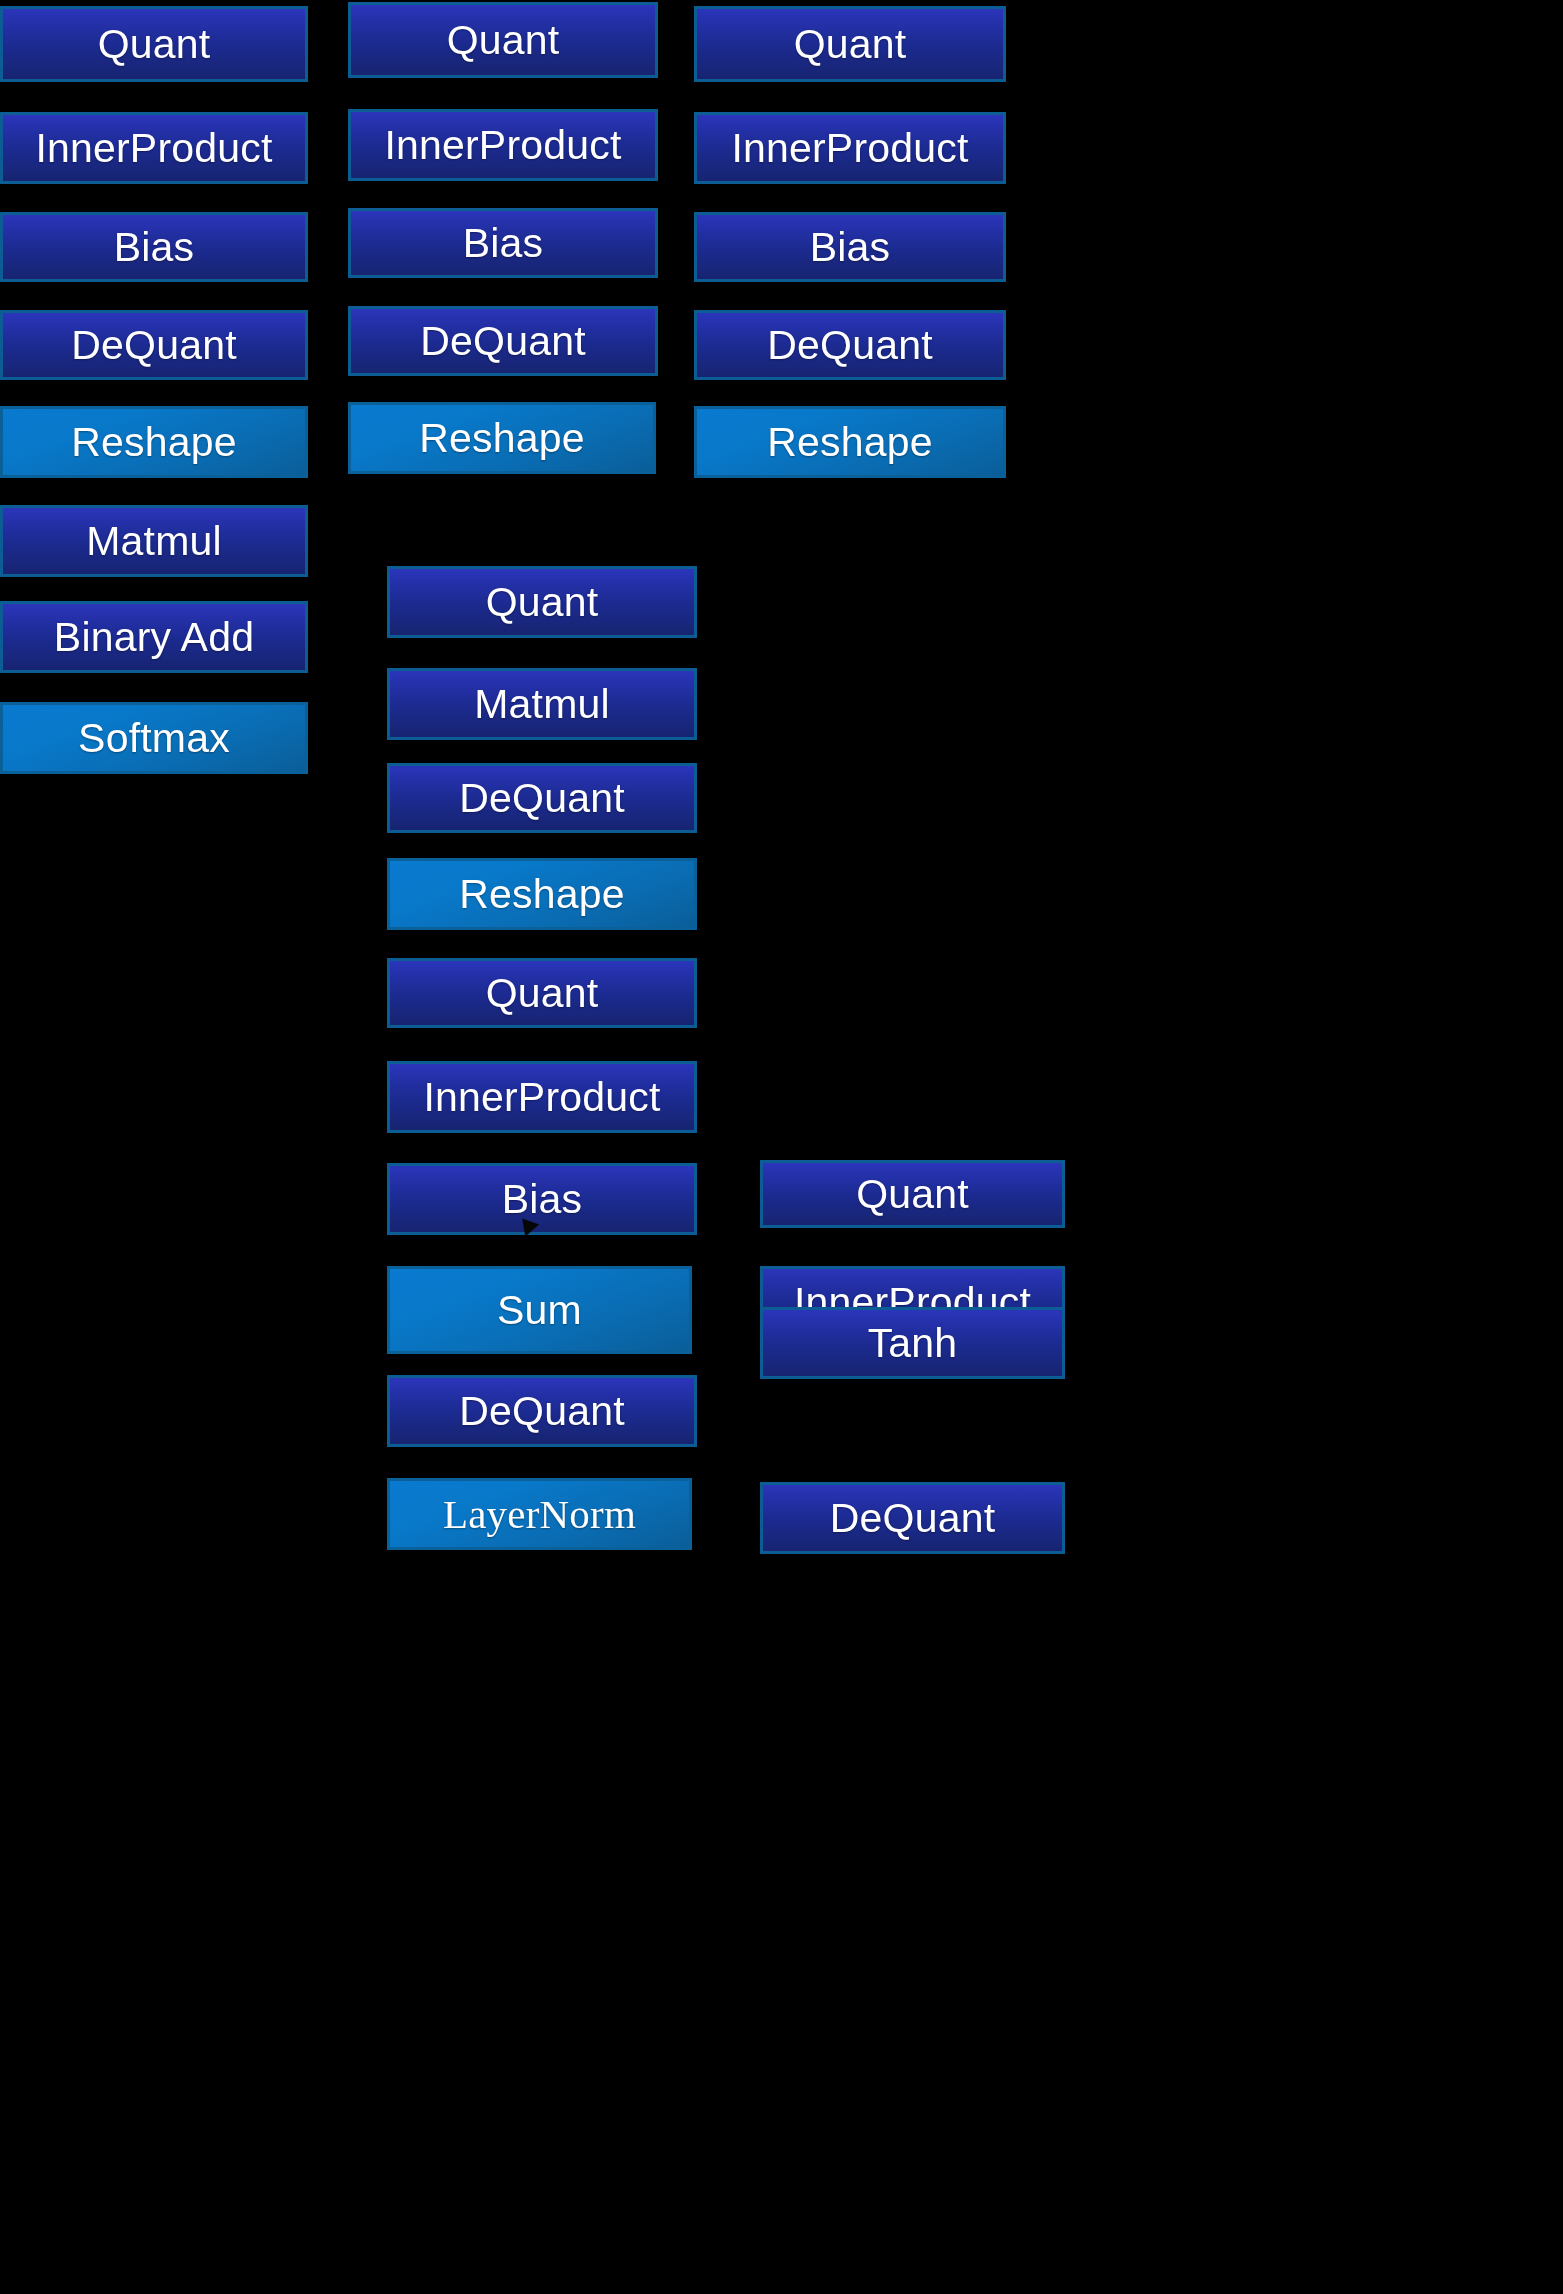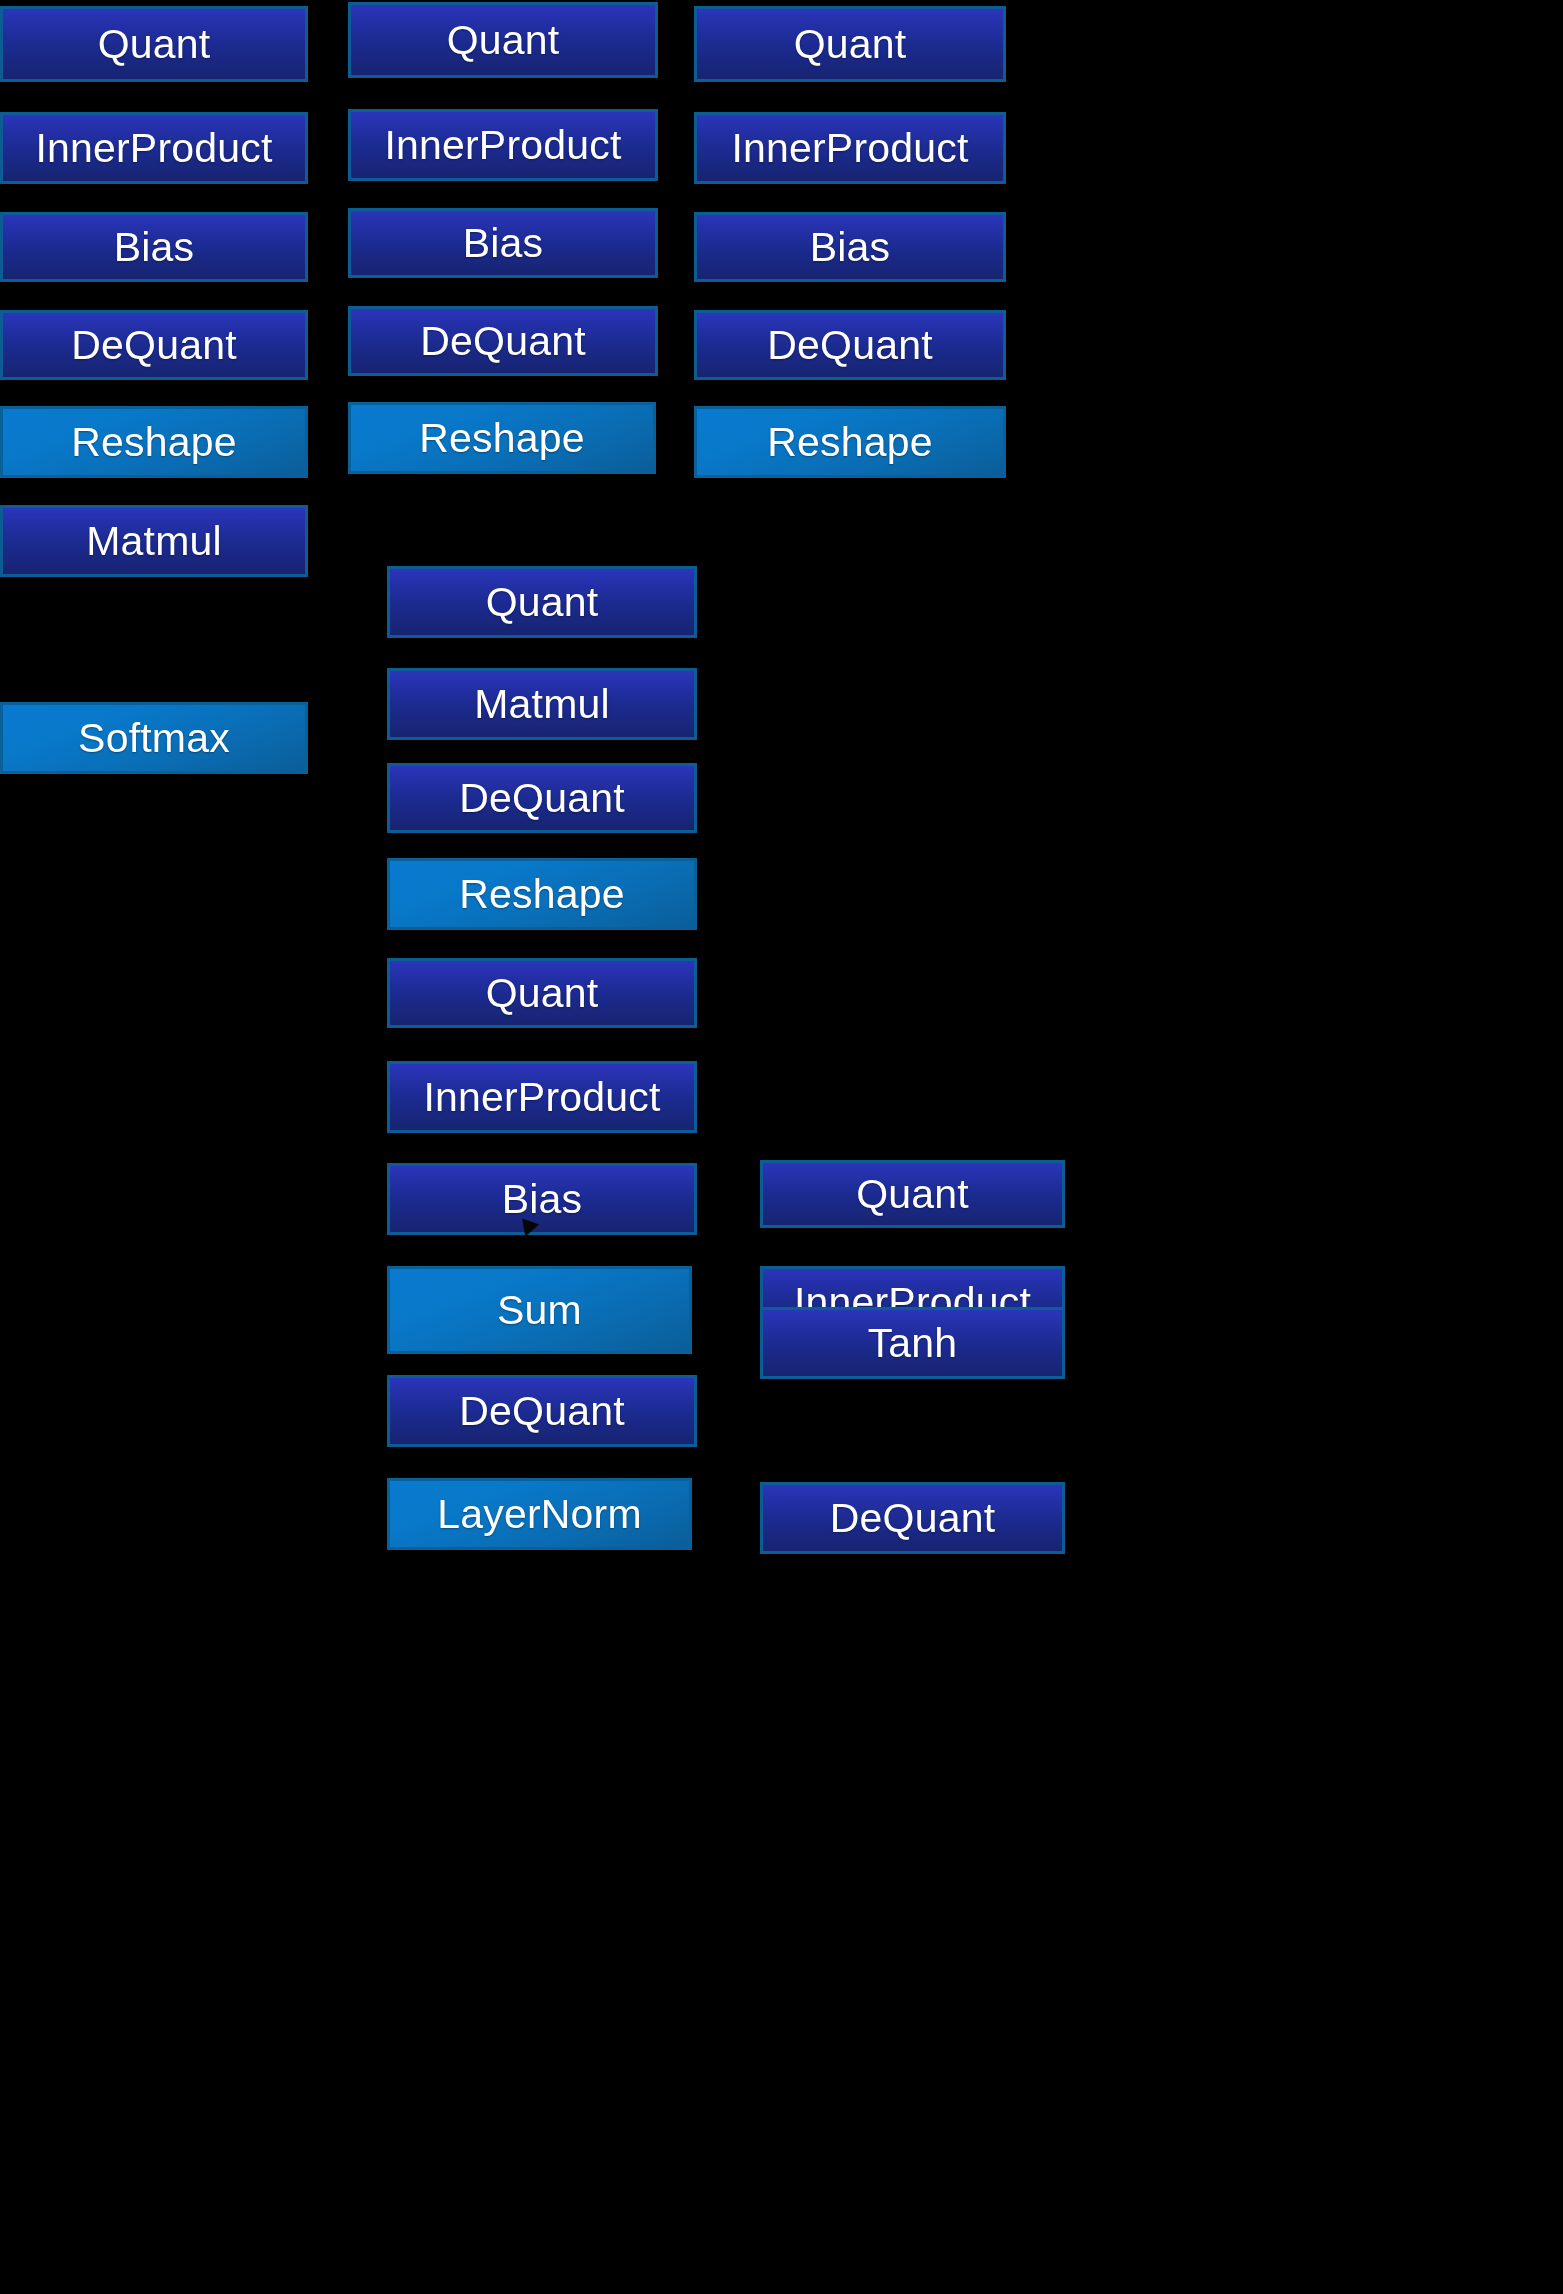--- a/index.html
+++ b/index.html
@@ -52,39 +52,40 @@
 </head>
 <body>
 
 <div id="stage">
     <div class="op-box" style="left: 0px; top: 6px; width: 308px; height: 76px;">Quant</div>
     <div class="op-box" style="left: 0px; top: 112px; width: 308px; height: 72px;">InnerProduct</div>
     <div class="op-box" style="left: 0px; top: 212px; width: 308px; height: 70px;">Bias</div>
     <div class="op-box" style="left: 0px; top: 310px; width: 308px; height: 70px;">DeQuant</div>
     <div class="op-box light" style="left: 0px; top: 406px; width: 308px; height: 72px;">Reshape</div>
     <div class="op-box" style="left: 0px; top: 505px; width: 308px; height: 72px;">Matmul</div>
+    <div class="op-box" style="left: 0px; top: 601px; width: 308px; height: 72px;">Binary Add</div>
     <div class="op-box light" style="left: 0px; top: 702px; width: 308px; height: 72px; text-align: right;">Softmax</div>
     <div class="op-box" style="left: 348px; top: 2px; width: 310px; height: 76px;">Quant</div>
     <div class="op-box" style="left: 348px; top: 109px; width: 310px; height: 72px;">InnerProduct</div>
     <div class="op-box" style="left: 348px; top: 208px; width: 310px; height: 70px;">Bias</div>
     <div class="op-box" style="left: 348px; top: 306px; width: 310px; height: 70px;">DeQuant</div>
     <div class="op-box light" style="left: 348px; top: 402px; width: 308px; height: 72px;">Reshape</div>
     <div class="op-box" style="left: 694px; top: 6px; width: 312px; height: 76px;">Quant</div>
     <div class="op-box" style="left: 694px; top: 112px; width: 312px; height: 72px;">InnerProduct</div>
     <div class="op-box" style="left: 694px; top: 212px; width: 312px; height: 70px;">Bias</div>
     <div class="op-box" style="left: 694px; top: 310px; width: 312px; height: 70px;">DeQuant</div>
     <div class="op-box light" style="left: 694px; top: 406px; width: 312px; height: 72px;">Reshape</div>
     <div class="op-box" style="left: 387px; top: 566px; width: 310px; height: 72px;">Quant</div>
     <div class="op-box" style="left: 387px; top: 668px; width: 310px; height: 72px;">Matmul</div>
     <div class="op-box" style="left: 387px; top: 763px; width: 310px; height: 70px;">DeQuant</div>
     <div class="op-box light" style="left: 387px; top: 858px; width: 310px; height: 72px;">Reshape</div>
     <div class="op-box" style="left: 387px; top: 958px; width: 310px; height: 70px;">Quant</div>
     <div class="op-box" style="left: 387px; top: 1061px; width: 310px; height: 72px;">InnerProduct</div>
     <div class="op-box" style="left: 387px; top: 1163px; width: 310px; height: 72px;">Bias</div>
     <div class="op-box light" style="left: 387px; top: 1266px; width: 305px; height: 88px;">Sum</div>
     <div class="op-box" style="left: 387px; top: 1375px; width: 310px; height: 72px;">DeQuant</div>
-    <div class="op-box light" style="left: 387px; top: 1478px; width: 305px; height: 72px;">LayerNorm</div>
+    <div class="op-box light" style="left: 387px; top: 1478px; width: 305px; height: 72px; font-family: Liberation Serif, serif;">LayerNorm</div>
     <div class="op-box" style="left: 760px; top: 1160px; width: 305px; height: 68px;">Quant</div>
     <div class="op-box" style="left: 760px; top: 1266px; width: 305px; height: 72px;">InnerProduct</div>
     <div class="op-box" style="left: 760px; top: 1307px; width: 305px; height: 72px;">Tanh</div>
     <div class="op-box" style="left: 760px; top: 1482px; width: 305px; height: 72px;">DeQuant</div>
     <div class="cursor-arrow" style="left: 519px; top: 1221px;"></div>
   </div>
 
 </body></html>

